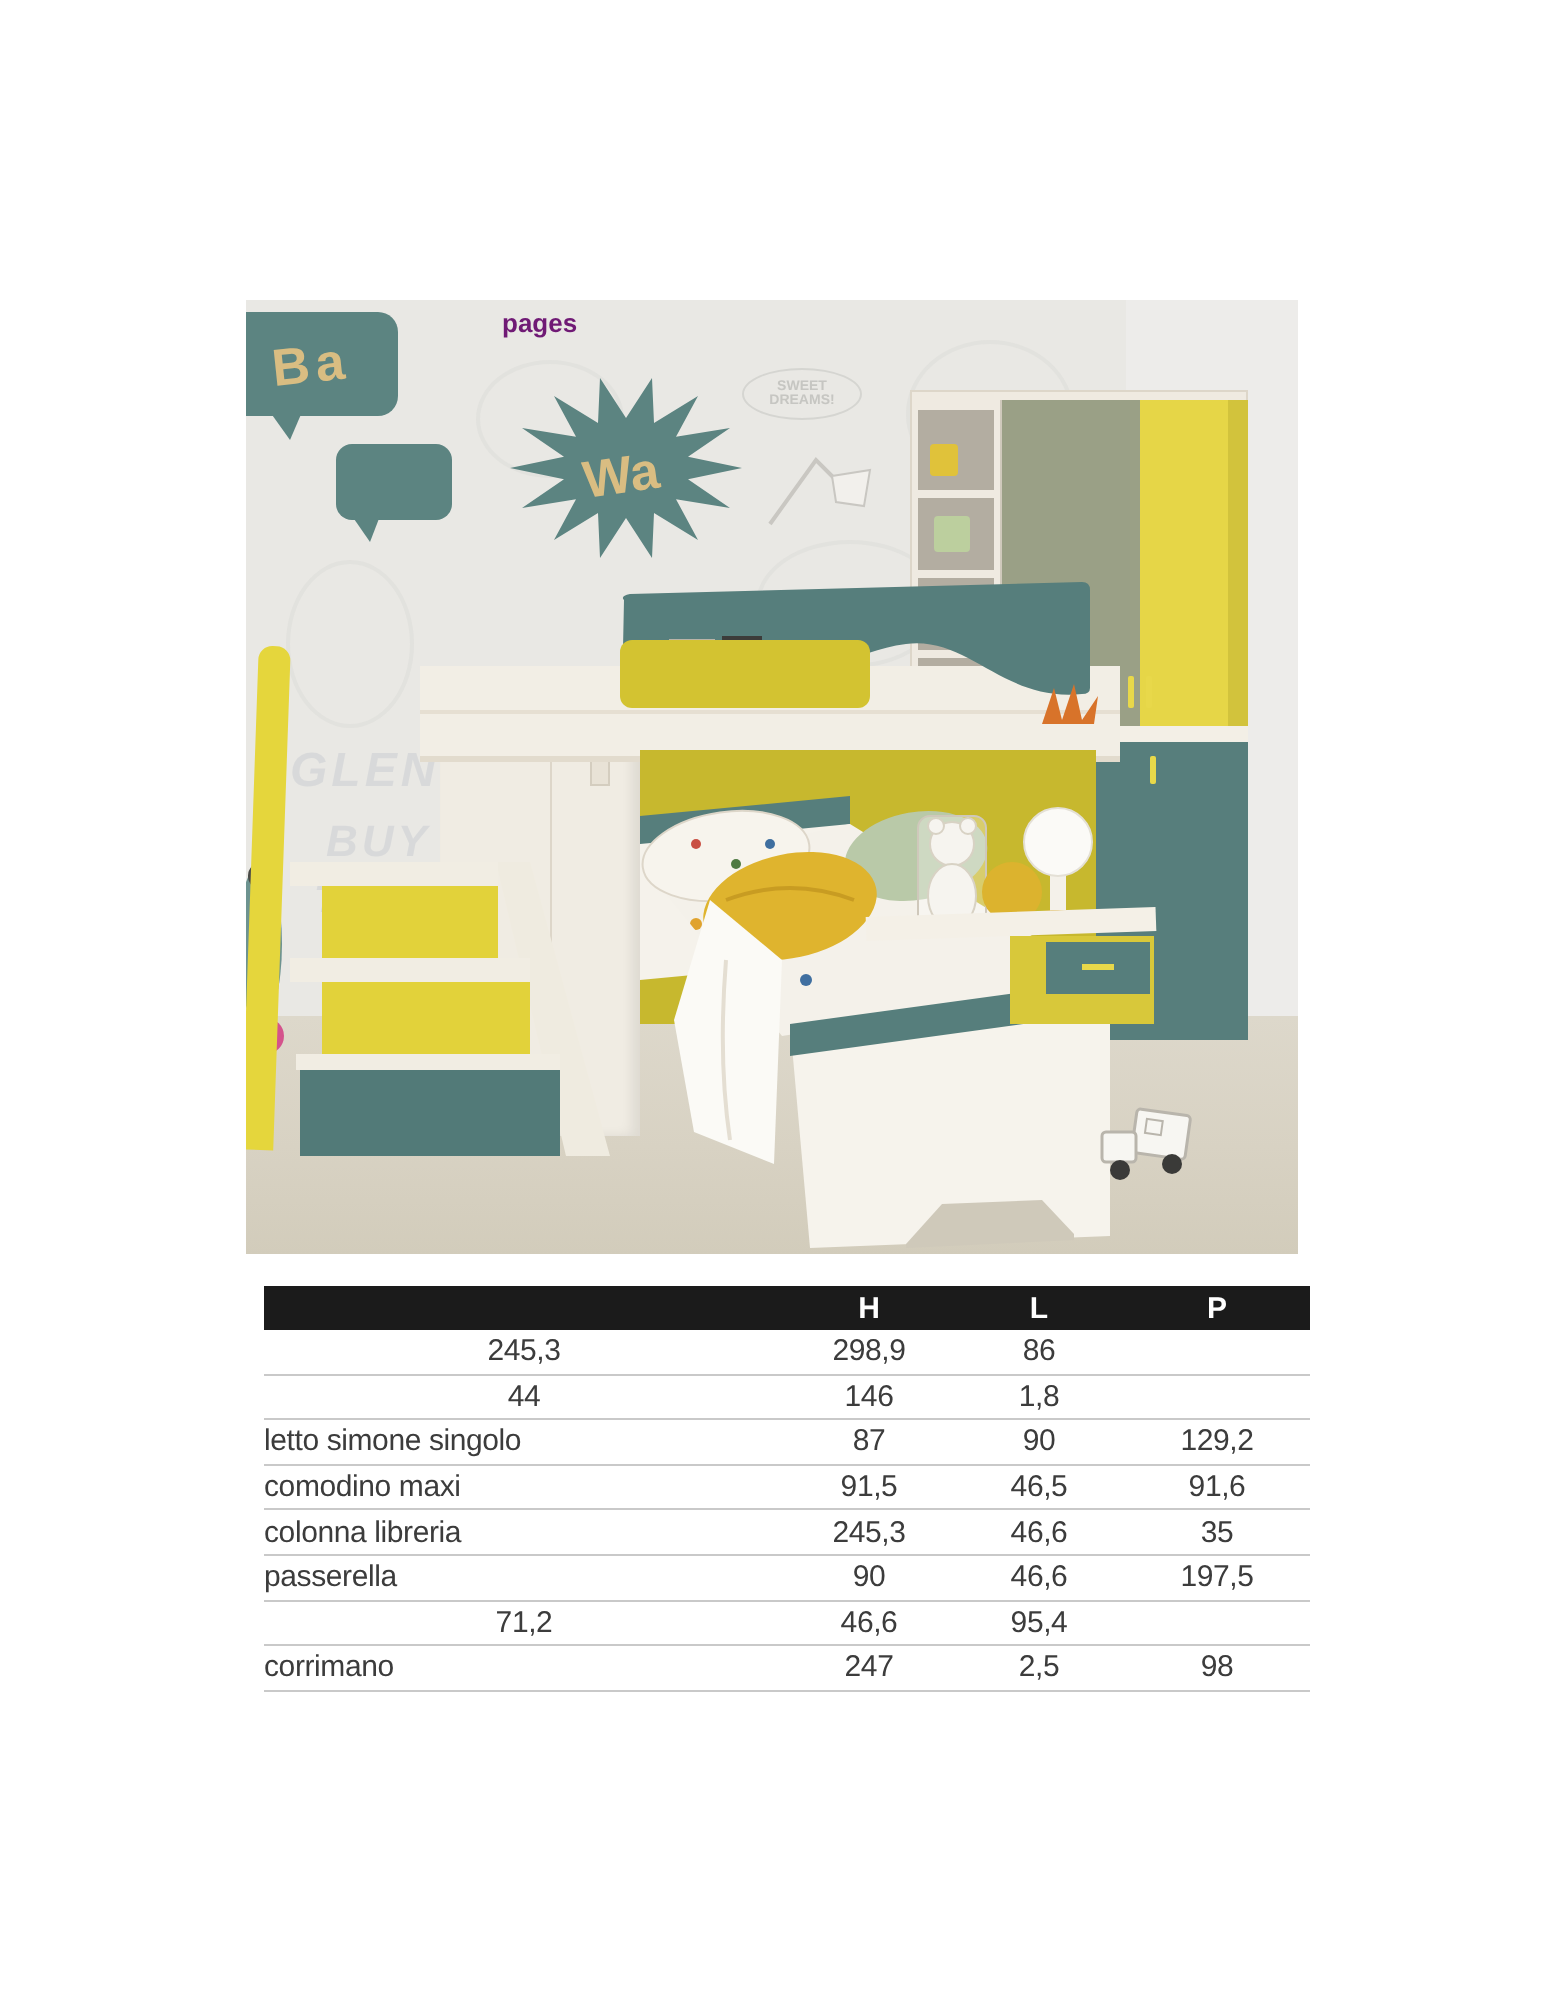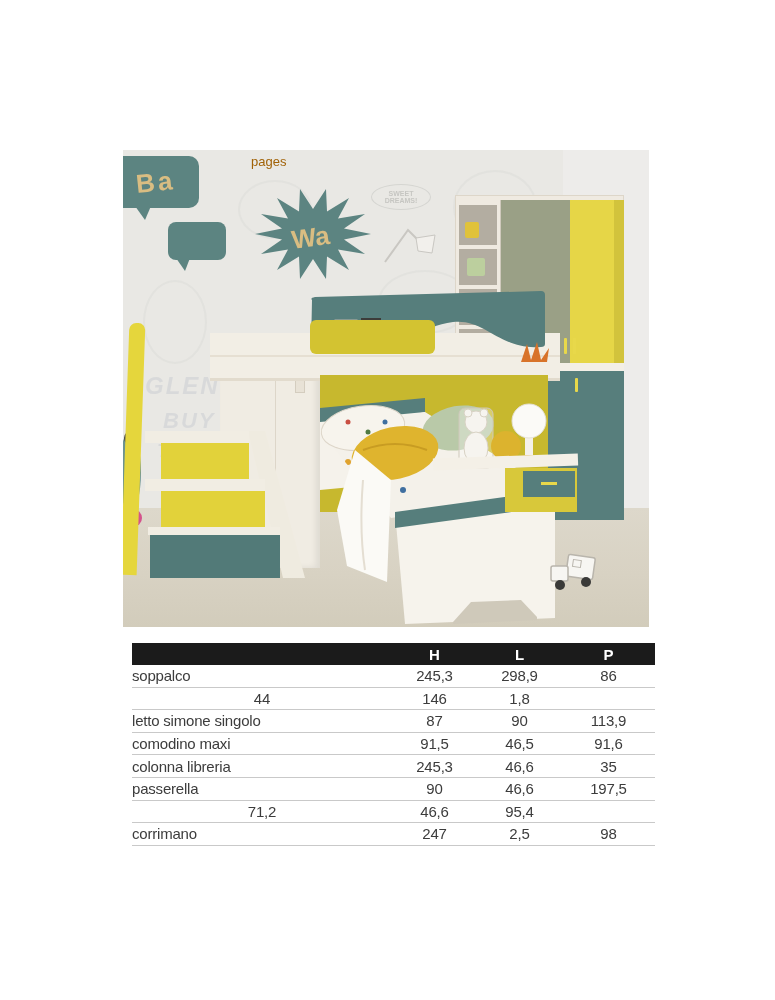--- a/index.html
+++ b/index.html
@@ -6,21 +6,21 @@
   body{font-family:"Liberation Sans",sans-serif;}
   .page{position:relative;width:775px;height:1000px;background:#ffffff;overflow:hidden;}
 
   
   .photo{position:absolute;left:123px;top:150px;width:526px;height:477px;overflow:hidden;background:#ebeae6;}
   .abs{position:absolute;}
 
   .wallpaper{left:0;top:0;width:440px;height:380px;background:#e9e8e4;overflow:hidden;}
   .plainwall{left:440px;top:0;width:86px;height:380px;background:#edecea;}
   .doodle{border:2px solid #dddcd8;border-radius:50%;opacity:.55;}
-  .wptext{color:#a16207;font-weight:normal;white-space:nowrap;}
+  .wptext{color:#701a75;font-weight:bold;white-space:nowrap;}
   .sweet{border:1px solid #d5d5d1;border-radius:50%;color:#c6c6c2;font-size:7px;font-weight:bold;
          width:58px;height:24px;display:flex;align-items:center;justify-content:center;text-align:center;line-height:7px;}
   .ghost{color:#c9ccd1;opacity:.5;font-weight:bold;font-style:italic;letter-spacing:2px;}
 
   .bubble{background:#5c8481;border-radius:10px;display:flex;align-items:center;justify-content:center;}
   .bubble .tail{position:absolute;width:0;height:0;border-style:solid;}
   .decal-letters{color:#d9bd82;font-weight:bold;font-size:26px;letter-spacing:3px;transform:rotate(-6deg);}
 
   .floor{left:0;top:358px;width:526px;height:119px;
          background:linear-gradient(180deg,#ddd8cb 0%,#d8d2c3 55%,#d2ccbb 100%);}
@@ -221,35 +221,34 @@
 
   <div class="spec">
     <div class="spec-header">
       <div></div>
       <div>H</div>
       <div>L</div>
       <div>P</div>
     </div>
 
     <div class="spec-row">
-      <div class="lbl">soppalco</div>
       <div class="val">245,3</div>
       <div class="val">298,9</div>
       <div class="val">86</div>
     </div>
     <div class="spec-row">
       <div class="val">44</div>
       <div class="val">146</div>
       <div class="val">1,8</div>
     </div>
     <div class="spec-row">
       <div class="lbl">letto simone singolo</div>
       <div class="val">87</div>
       <div class="val">90</div>
-      <div class="val">113,9</div>
+      <div class="val">129,2</div>
     </div>
     <div class="spec-row">
       <div class="lbl">comodino maxi</div>
       <div class="val">91,5</div>
       <div class="val">46,5</div>
       <div class="val">91,6</div>
     </div>
     <div class="spec-row">
       <div class="lbl">colonna libreria</div>
       <div class="val">245,3</div>

